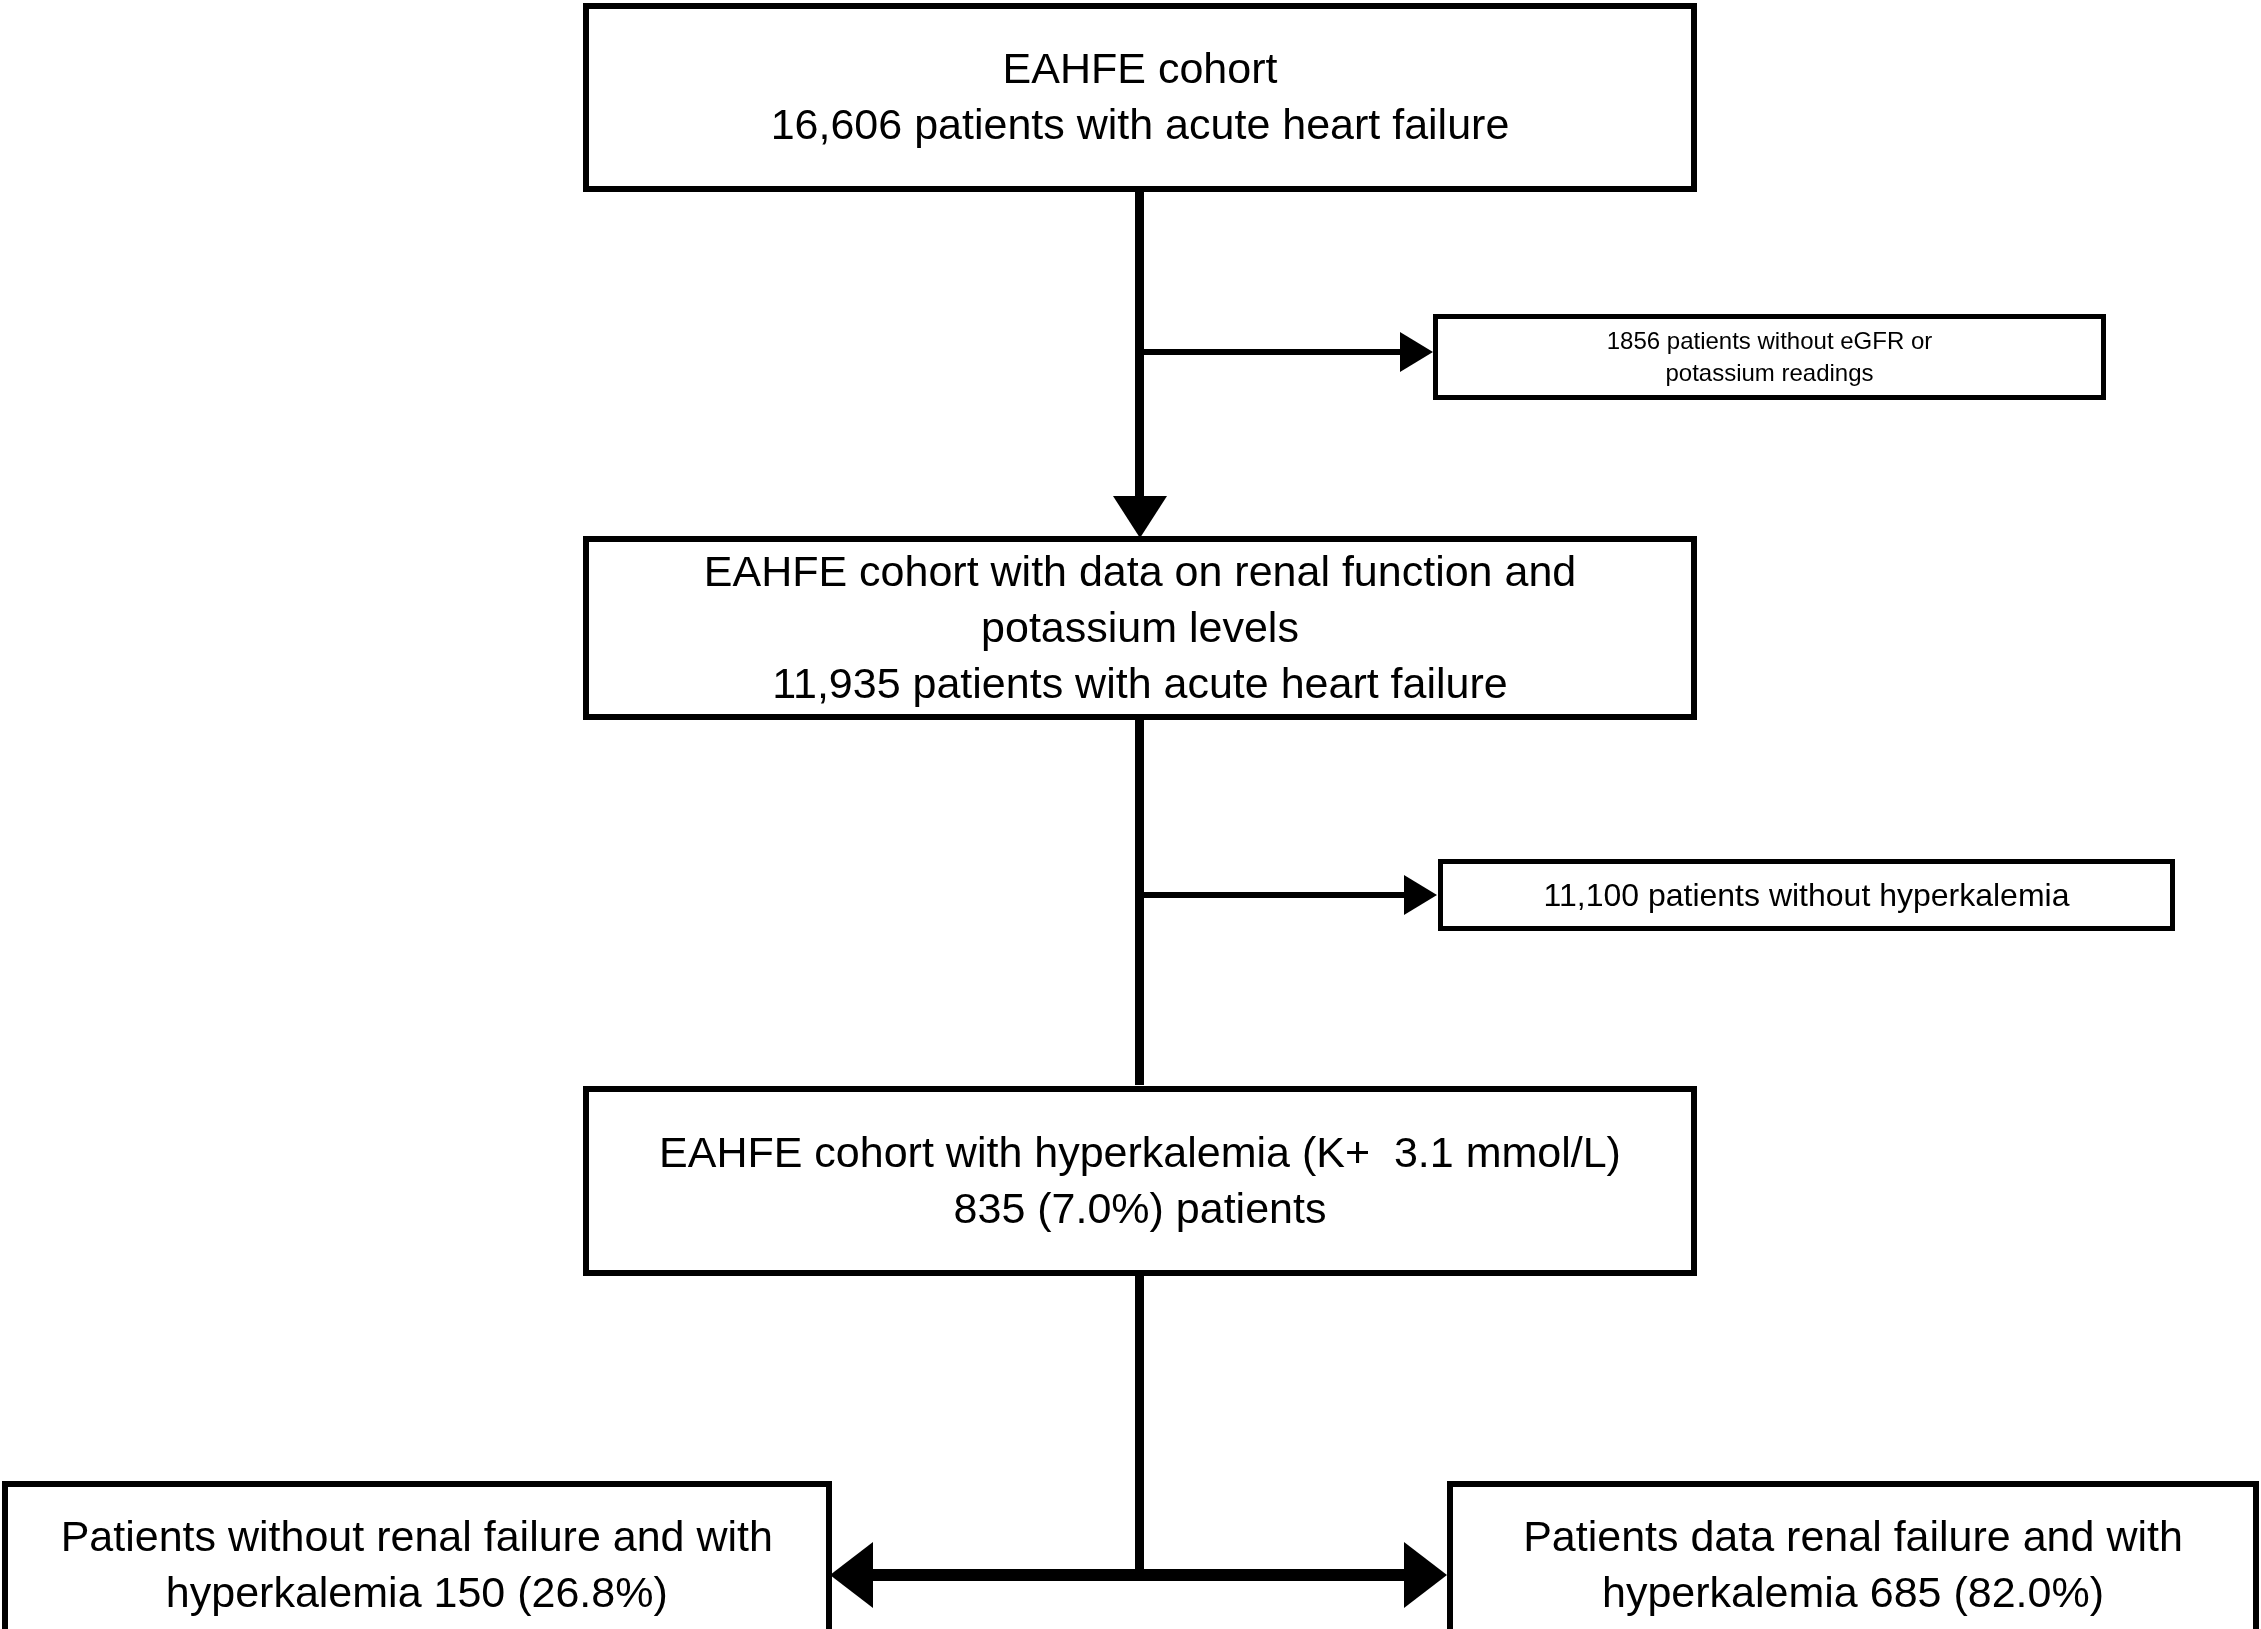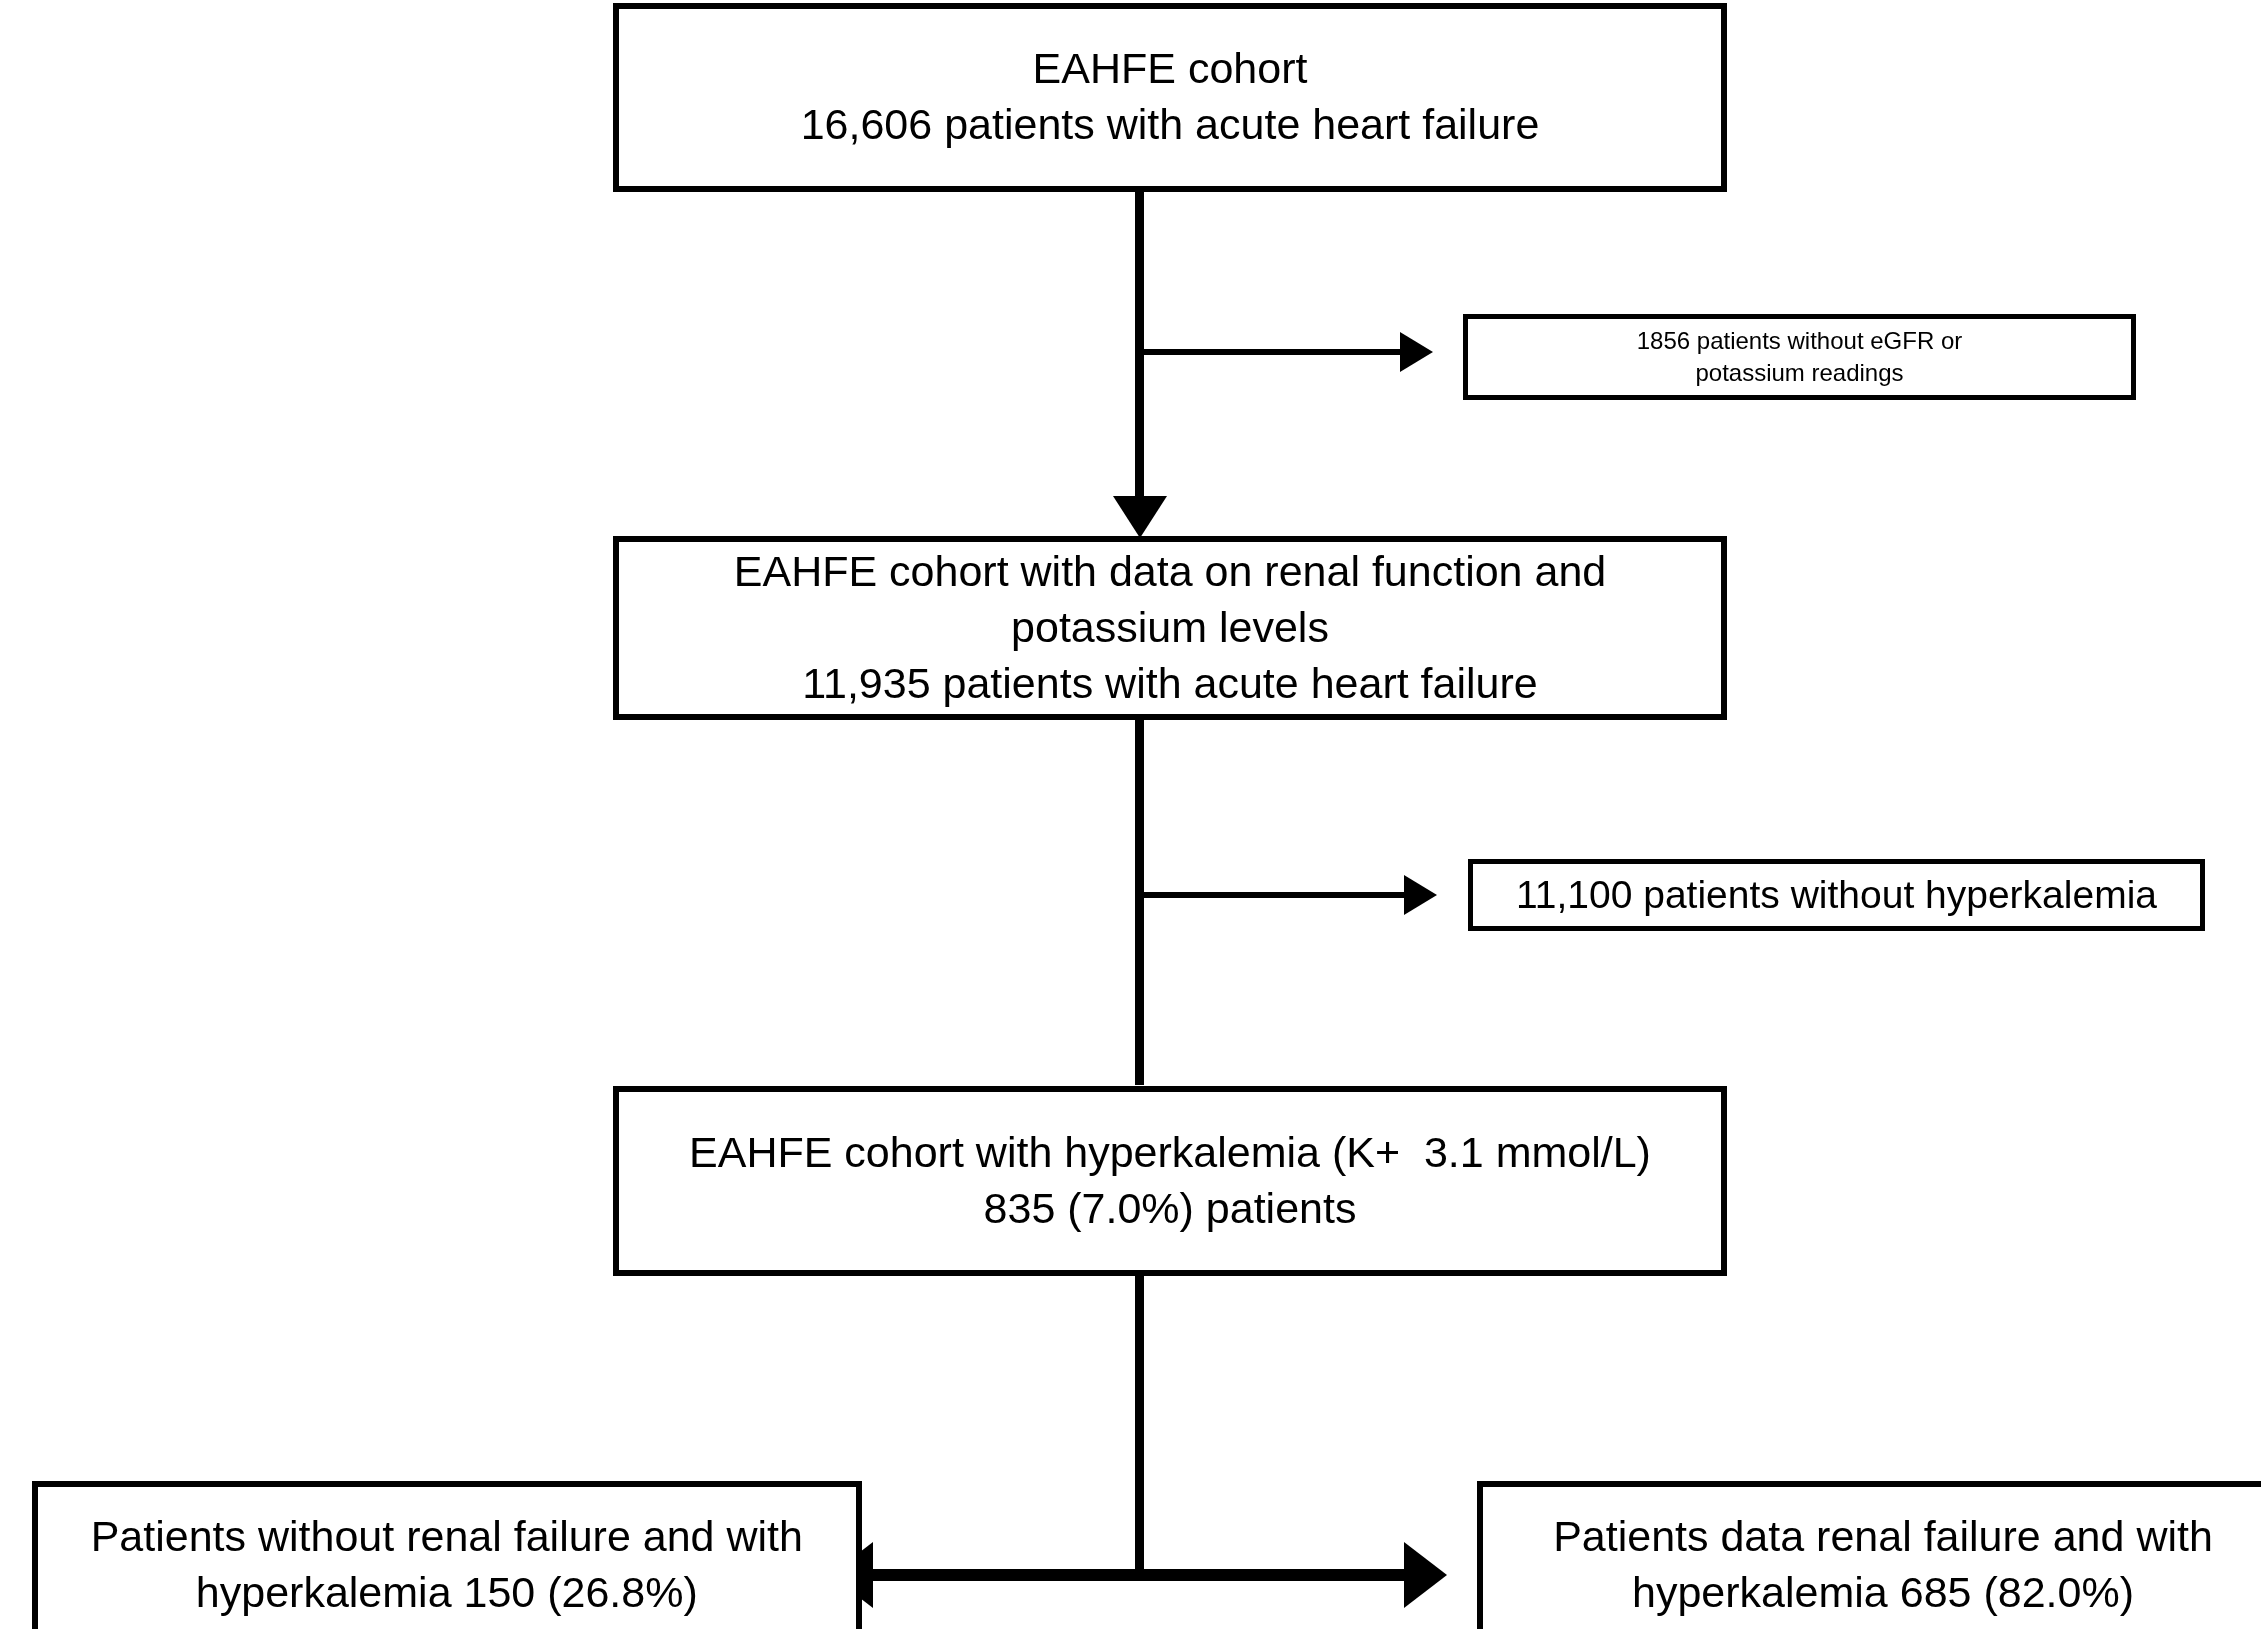--- a/index.html
+++ b/index.html
@@ -22,21 +22,20 @@
   .node {
     position: absolute;
     box-sizing: border-box;
     background: #ffffff;
     border: 6.3px solid #000000;
     display: flex;
     align-items: center;
     justify-content: center;
     text-align: center;
     z-index: 3;
-    margin-left: 30px;
   }
   .node .lines {
     width: 100%;
     padding: 0 12.7px;
     box-sizing: border-box;
   }
   .node .line {
     display: block;
     white-space: pre;
   }
@@ -60,21 +59,21 @@
     height: 86px;
     font-size: 24px;
     line-height: 1.32;
     border-width: 5.4px;
   }
   #box-excl-hyperk {
     left: 1438px;
     top: 859px;
     width: 737px;
     height: 72px;
-    font-size: 39px;
+    font-size: 32px;
     line-height: 1.25;
     border-width: 5.4px;
   }
 
   
   .node-outcome {
     height: 167px;
     font-size: 43px;
     line-height: 1.30;
   }

